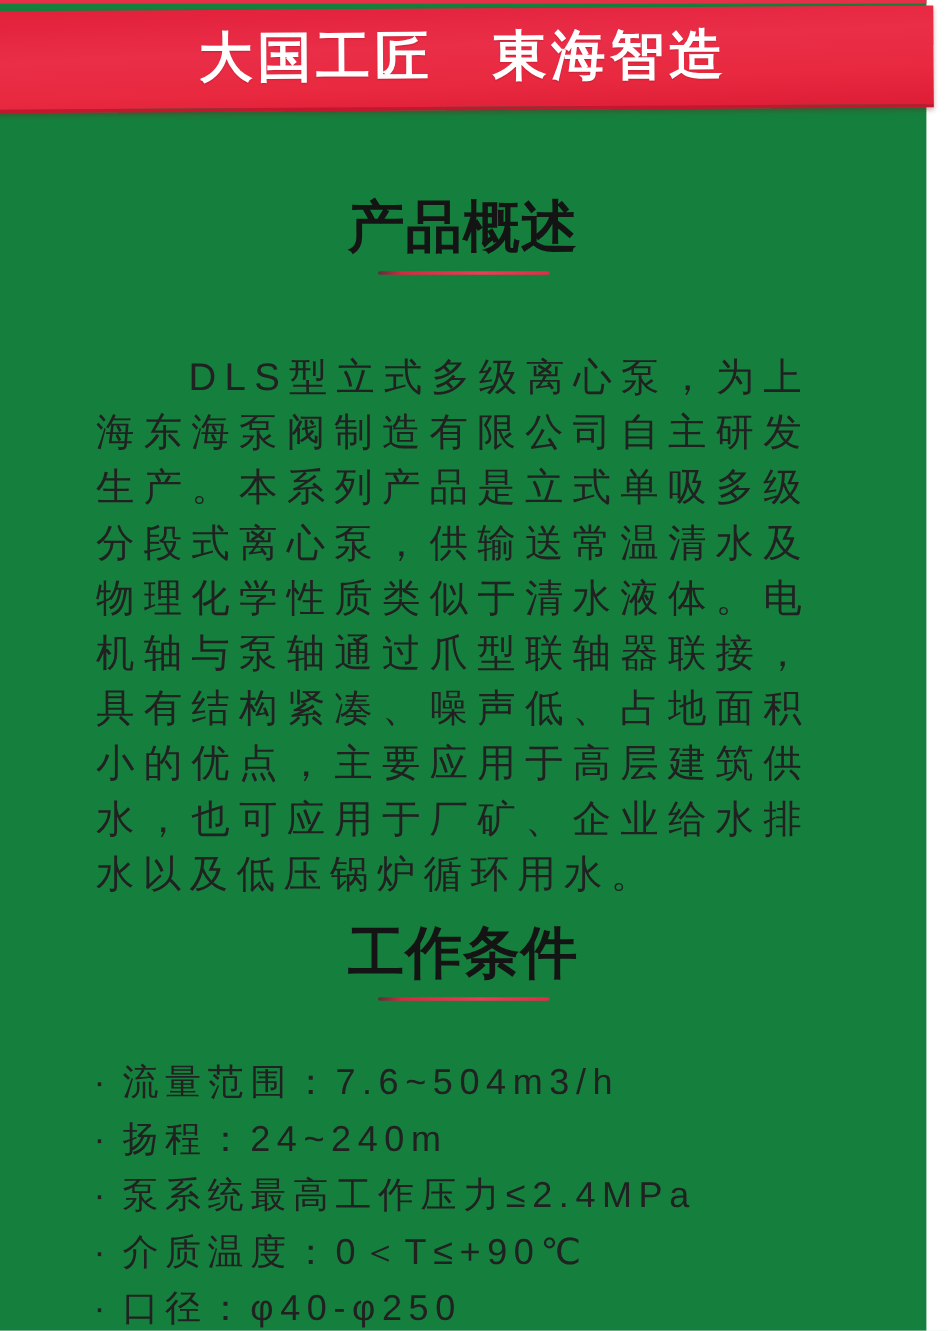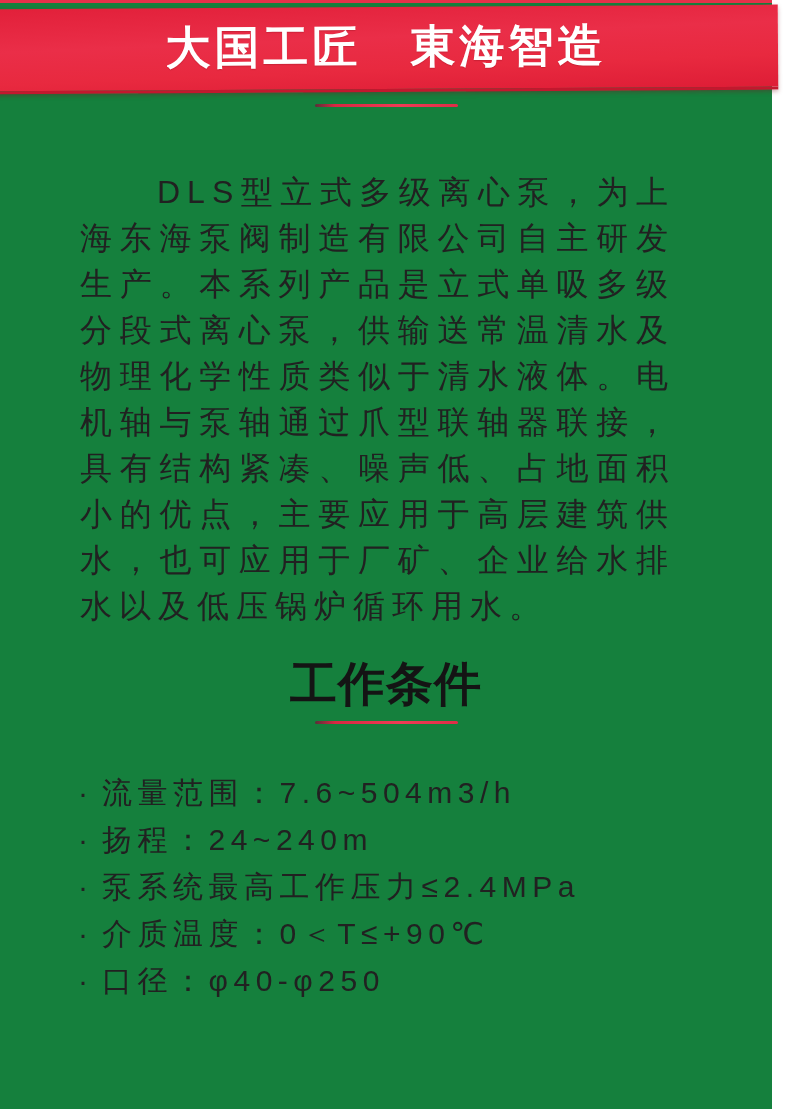--- a/index.html
+++ b/index.html
@@ -48,21 +48,21 @@
     font-weight: 900;
     letter-spacing: 1px;
     color: #141414;
   }
   .title-underline {
     width: 143px; height: 3px;
     margin: 10px auto 0 auto;
     border-radius: 2px;
     background: linear-gradient(90deg, #573038 0%, #d92742 14%, #ef3b55 60%, #e02d47 100%);
   }
-  .section-title.conditions { margin-top: 28px; }
+  .section-title.conditions { margin-top: 16px; }
 
   
   .overview-paragraph {
     margin: 62px 97px 0 80px;
     font-size: 32px;
     line-height: 46px;
     letter-spacing: 7px;
     text-align: justify;
     text-indent: 77px;
     color: #212121;
@@ -96,20 +96,21 @@
 
   <div class="top-hairline"></div>
 
   <div class="banner-wrap">
     <div class="banner">
       <div class="banner-title">大国工匠　東海智造</div>
     </div>
   </div>
 
   <div>
+    <h1 class="section-title">产品概述</h1>
     <div class="title-underline"></div>
     <p class="overview-paragraph">DLS型立式多级离心泵，为上海东海泵阀制造有限公司自主研发生产。本系列产品是立式单吸多级分段式离心泵，供输送常温清水及物理化学性质类似于清水液体。电机轴与泵轴通过爪型联轴器联接，具有结构紧凑、噪声低、占地面积小的优点，主要应用于高层建筑供水，也可应用于厂矿、企业给水排水以及低压锅炉循环用水。</p>
   </div>
 
   <div>
     <h2 class="section-title conditions">工作条件</h2>
     <div class="title-underline"></div>
 
     <ul class="spec-list">
       <li>

